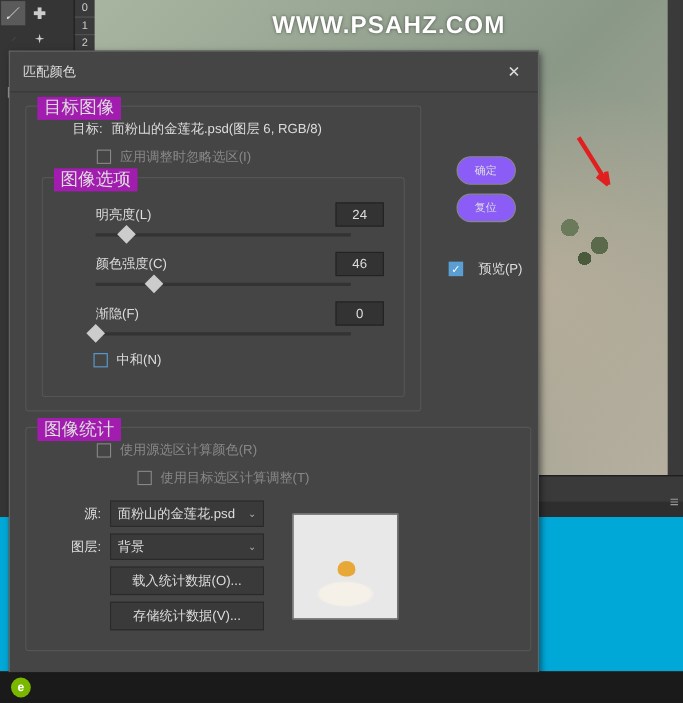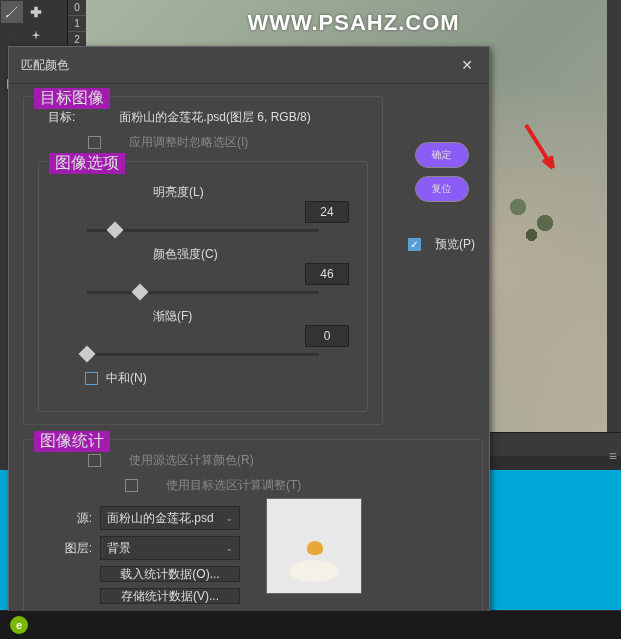--- a/index.html
+++ b/index.html
@@ -36,37 +36,37 @@
 .dialog-body { padding: 12px 14px 18px; position: relative; }
 .group { border: 1px solid #555; border-radius: 3px; padding: 12px 14px; margin-bottom: 14px; position: relative; }
 .group-label { position: absolute; top: -9px; left: 10px; background: #a21caf; padding: 0 6px; font-size: 16px; }
 .sub-group { border: 1px solid #555; border-radius: 3px; padding: 14px 18px 16px; margin-top: 10px; position: relative; }
 
 .row { display: flex; align-items: center; margin-bottom: 8px; }
 .label { flex-shrink: 0; }
 .checkbox { width: 13px; height: 13px; border: 1px solid #888; margin-right: 8px; flex-shrink: 0; display: inline-flex; align-items: center; justify-content: center; }
 .checkbox.checked { background: #5a9fd4; border-color: #5a9fd4; }
 .checkbox.checked::after { content: "✓"; color: #fff; font-size: 10px; }
-.disabled { color: #888; margin-left: 20px; }
-
-.slider-row { display: flex; align-items: center; margin: 8px 0 4px; flex-direction: column; }
+.disabled { color: #888; }
+
+.slider-row { display: flex; align-items: center; margin: 8px 0 4px; }
 .slider-label { width: 160px; padding-left: 30px; }
 .slider-value { width: 44px; height: 22px; background: #333; border: 1px solid #222; color: #ddd; text-align: center; font-size: 12px; margin-left: auto; }
 .slider-track { height: 3px; background: #333; margin: 6px 30px 14px 30px; position: relative; }
 .slider-thumb { position: absolute; top: -5px; width: 12px; height: 12px; background: #ccc; transform: translateX(-50%) rotate(45deg); }
 
 .right-panel { position: absolute; right: 14px; top: 58px; display: flex; flex-direction: column; gap: 8px; align-items: center; }
 .btn { width: 54px; height: 26px; background: #8b5cf6; border: 1px solid #888; border-radius: 13px; color: #ddd; font-size: 10px; display: flex; align-items: center; justify-content: center; cursor: pointer; }
 .preview-row { display: flex; align-items: center; gap: 6px; margin-top: 26px; white-space: nowrap; }
 
 .stats-row { display: flex; align-items: center; margin: 6px 0; gap: 8px; }
 .stats-label { width: 44px; text-align: right; }
 .select { flex: 0 0 140px; height: 24px; background: #3a3a3a; border: 1px solid #2a2a2a; color: #ddd; padding: 0 6px; display: flex; align-items: center; justify-content: space-between; font-size: 12px; }
 .caret { font-size: 9px; color: #aaa; }
-.btn2 { width: 140px; height: 16px; background: #3a3a3a; border: 1px solid #2a2a2a; color: #ddd; font-size: 12px; display: flex; align-items: center; justify-content: center; margin: 6px 0; cursor: pointer; }
+.btn2 { width: 140px; height: 26px; background: #3a3a3a; border: 1px solid #2a2a2a; color: #ddd; font-size: 12px; display: flex; align-items: center; justify-content: center; margin: 6px 0; cursor: pointer; }
 
 .preview-thumb { width: 96px; height: 96px; background: #e8e8e8; border: 1px solid #666; position: absolute; bottom: 28px; right: 120px; display: flex; align-items: center; justify-content: center; }
 .preview-thumb::before { content: ""; position: absolute; bottom: 10px; left: 20px; right: 20px; height: 24px; background: radial-gradient(ellipse at center, #f5f0e8 60%, transparent 70%); }
 .preview-thumb::after { content: ""; position: absolute; top: 42px; left: 40px; width: 16px; height: 14px; background: #e8a838; border-radius: 50% 50% 40% 40%; }
 
 .taskbar { position: absolute; left: 0; right: 0; bottom: 0; height: 28px; background: #1a1a1a; display: flex; align-items: center; padding: 0 10px; }
 .taskbar-icon { width: 18px; height: 18px; border-radius: 50%; background: #7ab800; display: flex; align-items: center; justify-content: center; color: #fff; font-size: 11px; font-weight: bold; }
 </style>
 </head>
 <body>
@@ -157,21 +157,21 @@
       <div class="btn">确定</div>
       <div class="btn">复位</div>
       <div class="preview-row">
         <span class="checkbox checked"></span>
         <span>预览(P)</span>
       </div>
     </div>
 
     <div class="group" style="width:360px;">
       <div class="group-label">目标图像</div>
-      <div class="row" style="margin-left:10px;gap:36px;">
+      <div class="row" style="margin-left:28px;">
         <span class="label">目标:</span>
         <span style="margin-left:8px;">面粉山的金莲花.psd(图层 6, RGB/8)</span>
       </div>
       <div class="row" style="margin-left:50px;">
         <span class="checkbox"></span>
         <span class="disabled">应用调整时忽略选区(I)</span>
       </div>
 
       <div class="sub-group">
         <div class="group-label">图像选项</div>

